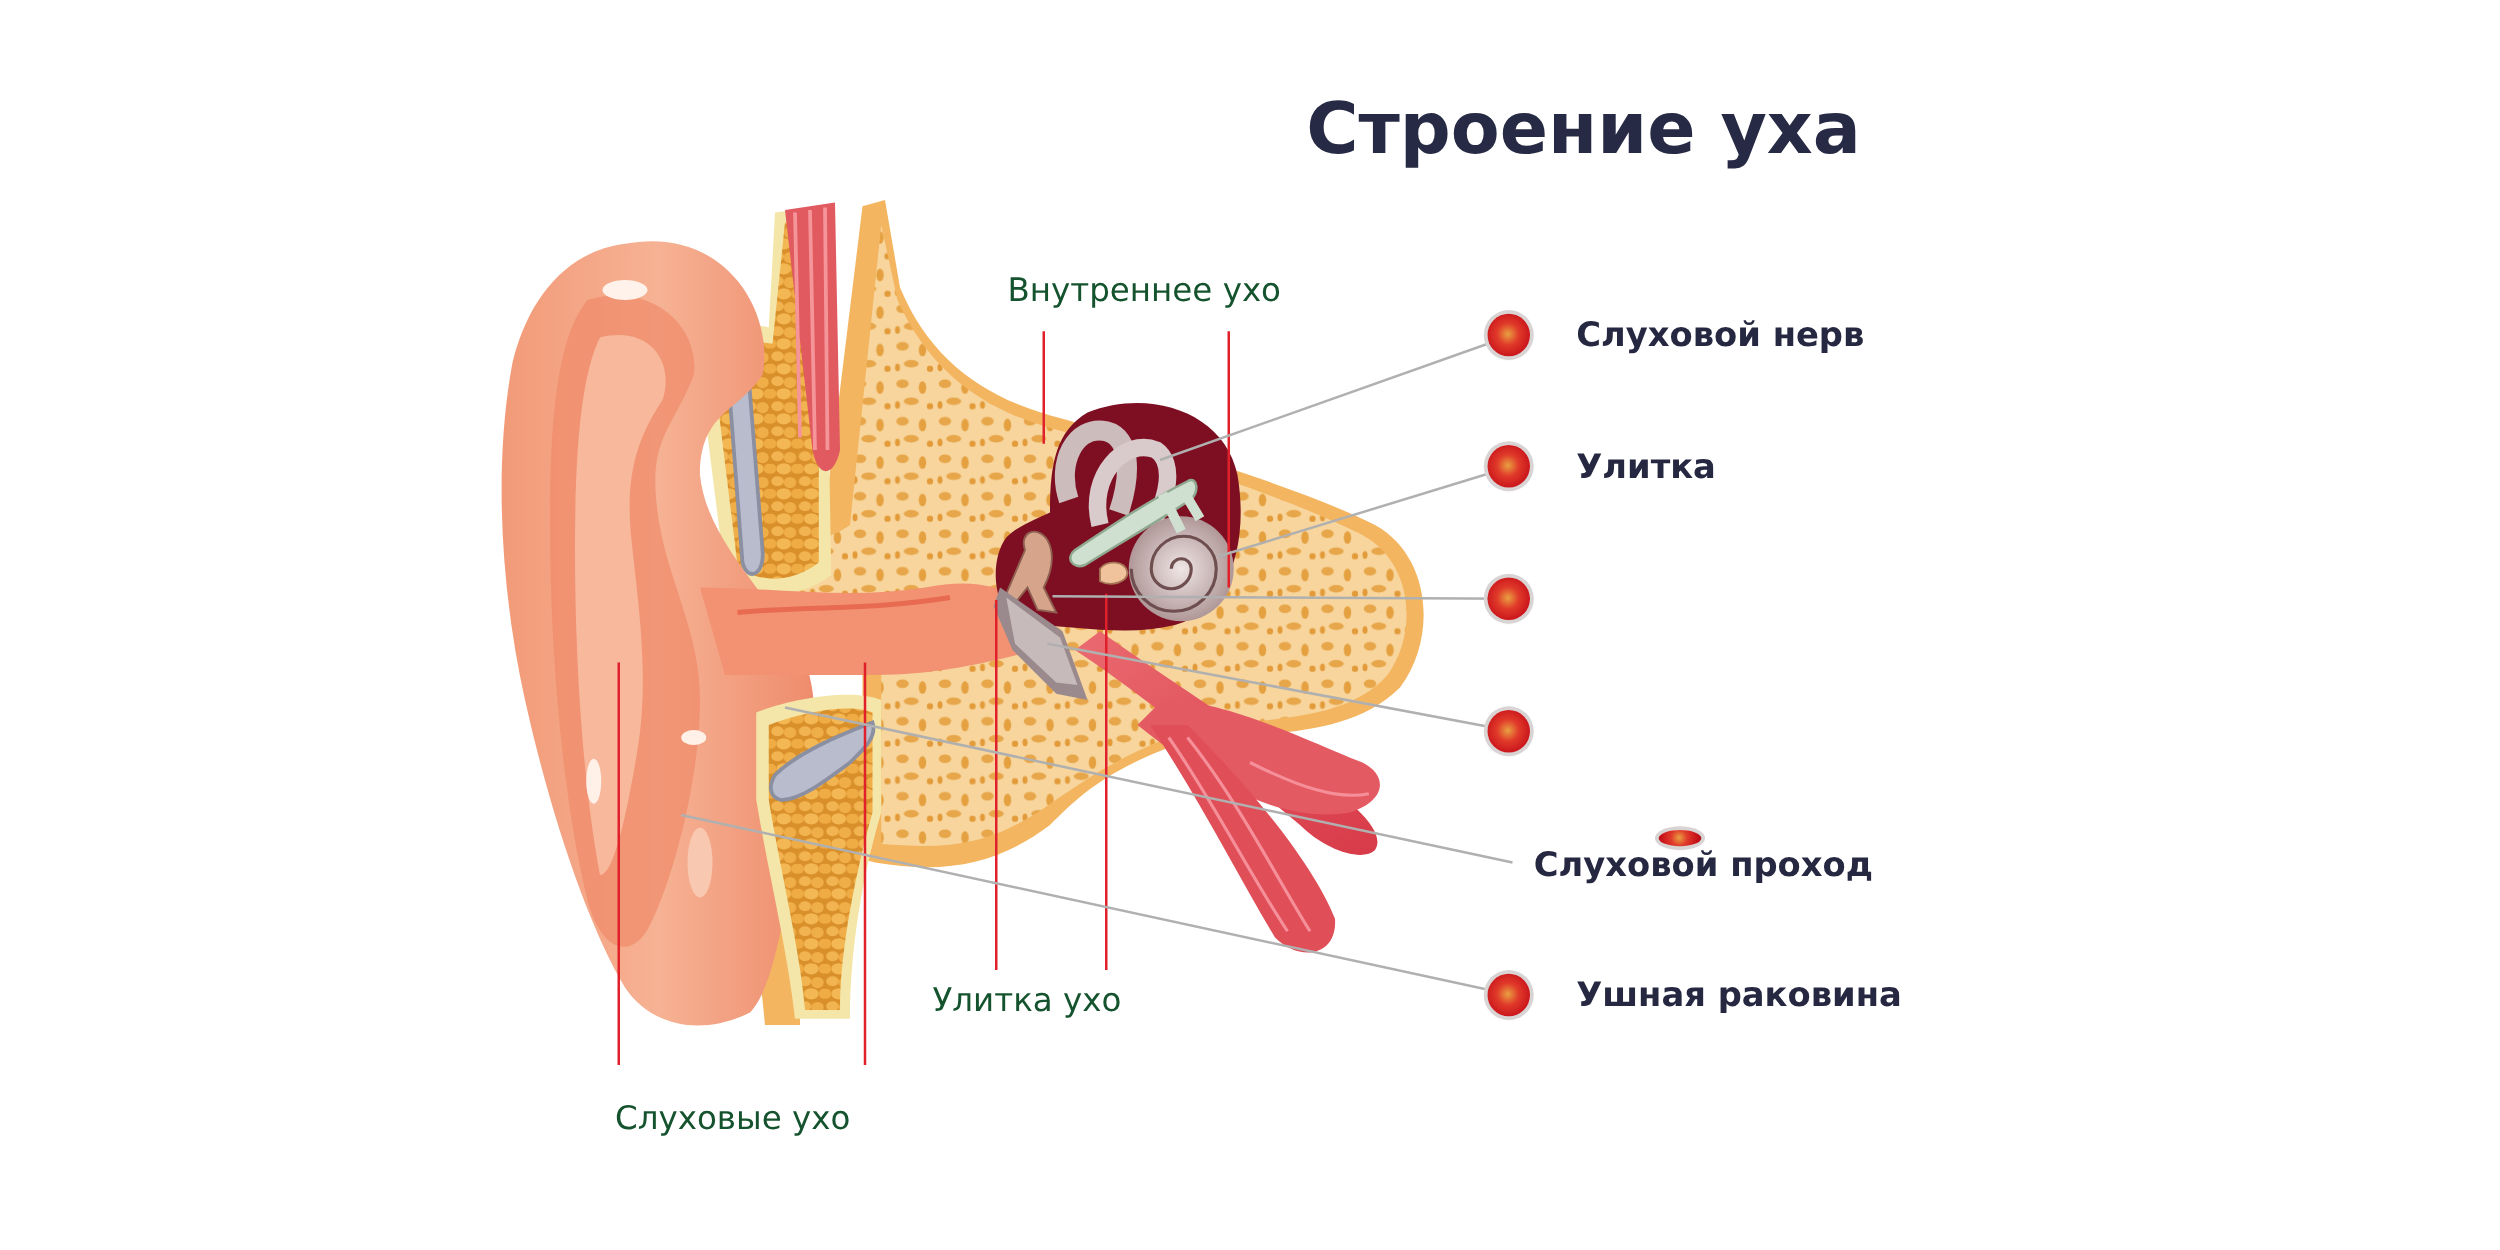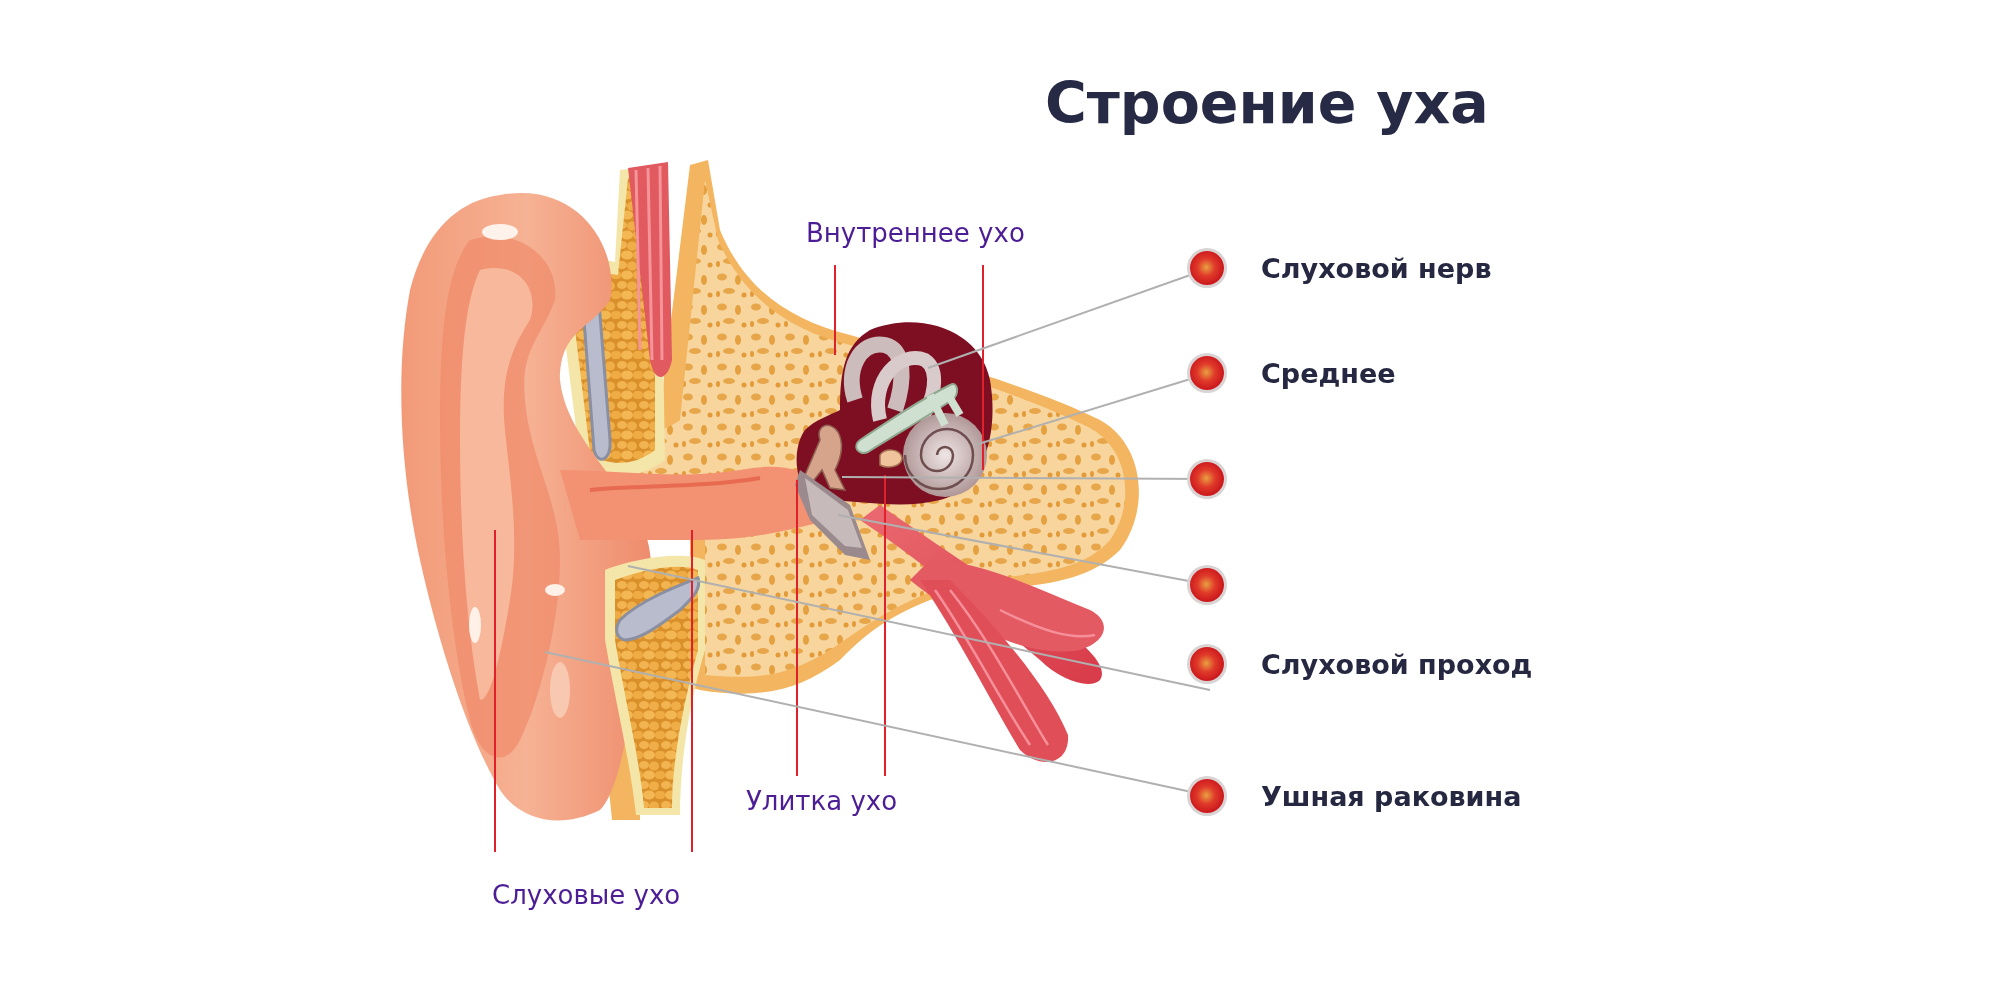--- a/index.html
+++ b/index.html
@@ -1,20 +1,20 @@
 <!DOCTYPE html>
 <html><head>
 <meta charset="utf-8">
 <style>
   html, body { margin: 0; padding: 0; background: #ffffff; }
   body { width: 2000px; height: 1000px; position: relative; overflow: hidden;
          font-family: "DejaVu Sans", sans-serif; }
   .title { position: absolute; left: 1045px; top: 70px; font-size: 57px; font-weight: bold;
            color: #272a44; letter-spacing: 0px; font-family: "DejaVu Sans", sans-serif; }
-  .zone-label { position: absolute; font-size: 26px; color: #4c1d95;
+  .zone-label { position: absolute; font-size: 26px; color: #14532d;
                 font-family: "DejaVu Sans", sans-serif; white-space: nowrap; }
   .legend-item { position: absolute; left: 1190px; height: 44px; display: flex; align-items: center; }
   .dot { width: 34px; height: 34px; border-radius: 50%;
          background: radial-gradient(circle at 48% 48%, #e8a040 0%, #e03a2a 35%, #c8121a 75%, #a00c12 100%);
          box-shadow: 0 0 0 3px #d9d4d4, 0 1px 3px rgba(0,0,0,0.35); }
   .legend-text { margin-left: 37px; font-size: 27px; font-weight: bold; color: #252840;
                  font-family: "DejaVu Sans", sans-serif; white-space: nowrap; }
   svg.art { position: absolute; left: 0; top: 0; }
 </style>
 </head>
@@ -125,29 +125,29 @@
 <div class="zone-label" style="left:746px; top:786px;">Улитка ухо</div>
 <div class="zone-label" style="left:492px; top:880px;">Слуховые ухо</div>
 
 <div>
   <div class="legend-item" style="top:246px;">
     <span class="dot"></span>
     <span class="legend-text">Слуховой нерв</span>
   </div>
   <div class="legend-item" style="top:351px;">
     <span class="dot"></span>
-    <span class="legend-text">Среднее</span>
+    <span class="legend-text">Улитка</span>
   </div>
   <div class="legend-item" style="top:457px;">
     <span class="dot"></span>
   </div>
   <div class="legend-item" style="top:563px;">
     <span class="dot"></span>
   </div>
-  <div class="legend-item" style="top:642px;">
+  <div class="legend-item" style="top:664px;flex-direction:column;">
     <span class="dot"></span>
     <span class="legend-text">Слуховой проход</span>
   </div>
   <div class="legend-item" style="top:774px;">
     <span class="dot"></span>
     <span class="legend-text">Ушная раковина</span>
   </div>
 </div>
 
 </body></html>

